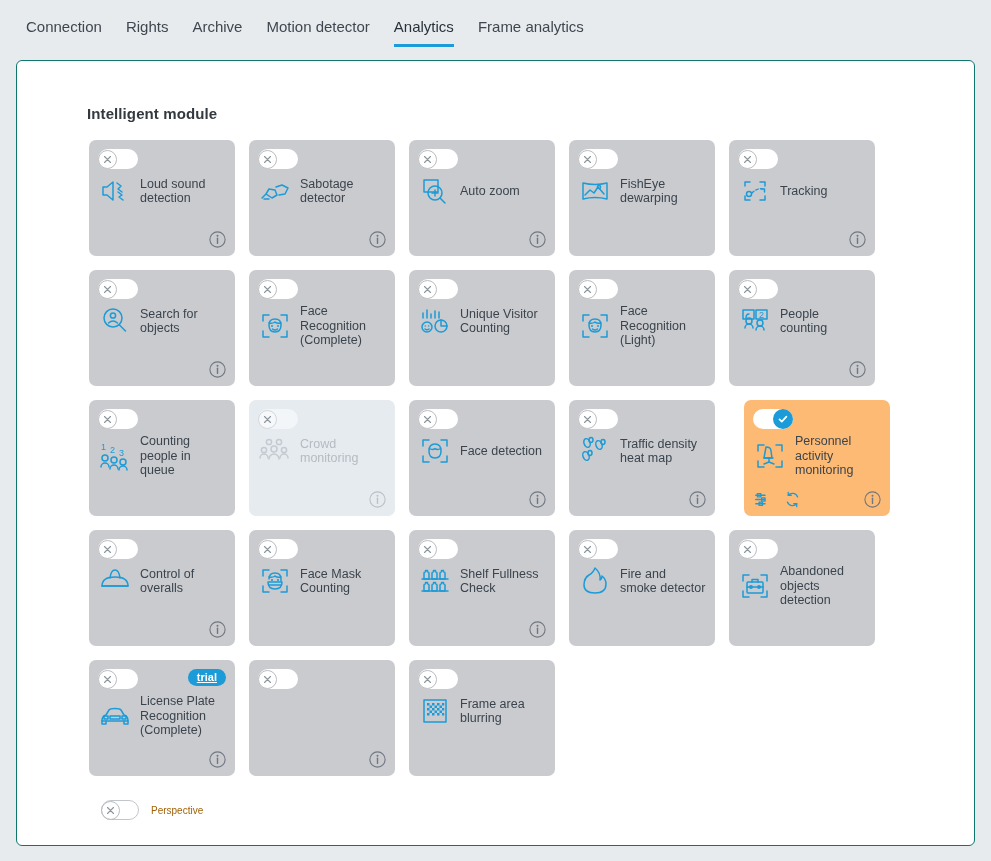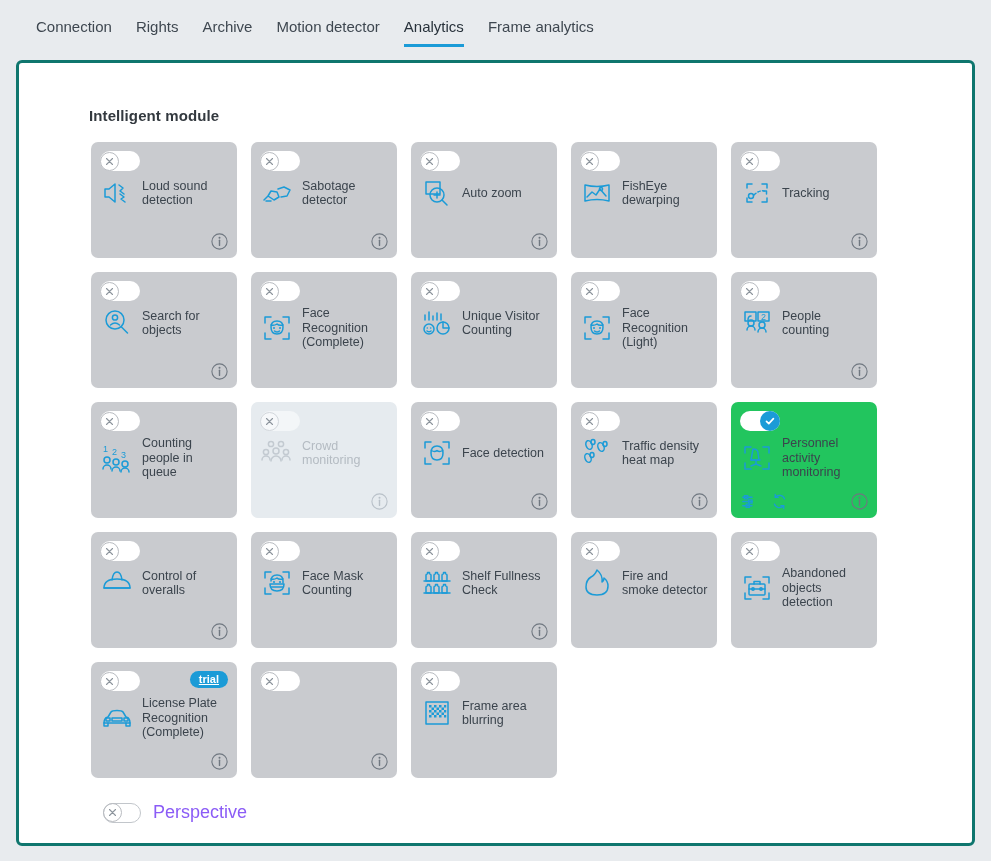--- a/index.html
+++ b/index.html
@@ -10,21 +10,21 @@
     font-family: "Liberation Sans", sans-serif;
     color: #3b444d;
     overflow: hidden;
   }
 
   
   .tabbar {
     height: 56px;
     display: flex;
     align-items: flex-start;
-    padding: 18px 0 0 24px;
+    padding: 18px 0 0 14px;
     gap: 0;
   }
   .tab {
     position: relative;
     font-size: 15px;
     color: #3e4750;
     padding: 0 12px 11px 12px;
     cursor: pointer;
     white-space: nowrap;
     line-height: 18px;
@@ -34,21 +34,21 @@
     content:"";
     position:absolute;
     left:12px; right:12px; bottom:0;
     height:3px; background:#1b9bd7;
   }
 
   
   .panel {
     margin: 4px 16px 0 16px;
     background: #ffffff;
-    border: 3px solid #0f766e;
+    border: 1px solid #0f766e;
     border-radius: 6px;
     height: 786px;
     padding: 30px 0 0 0;
     overflow: hidden;
   }
   .section-title {
     font-size: 15px;
     font-weight: bold;
     color: #33393f;
     margin: 14px 0 18px 70px;
@@ -64,21 +64,21 @@
   }
 
   .card {
     position: relative;
     width: 146px;
     height: 116px;
     border-radius: 7px;
     background: #c9cbcf;
     padding: 8px 9px 6px 9px;
   }
-  .card.on  { background: #22c55e; }
+  .card.on  { background: #fdba74; margin-left: 15px; }
   .card.disabled { background: #e6ebef; }
 
   
   .toggle {
     position: absolute;
     top: 9px; left: 9px;
     width: 40px; height: 20px;
     border-radius: 10px;
     background: #ffffff;
     display: flex;
@@ -171,21 +171,21 @@
     display:flex; align-items:center;
   }
   .perspective .pt .knob-off {
     width: 19px; height:19px;
     border-radius:50%;
     border:1px solid #b9bcc1;
     background: transparent;
     margin-left:-1px;
     display:flex;align-items:center;justify-content:center;
   }
-  .perspective-label { font-size: 18px; color:#8b5cf6; }
+  .perspective-label { font-size: 10px; color:#a16207; }
 </style>
 </head>
 <body>
 
 <div class="tabbar" id="tabbar">
     <div class="tab">Connection</div>
     <div class="tab">Rights</div>
     <div class="tab">Archive</div>
     <div class="tab">Motion detector</div>
     <div class="tab active">Analytics</div>

